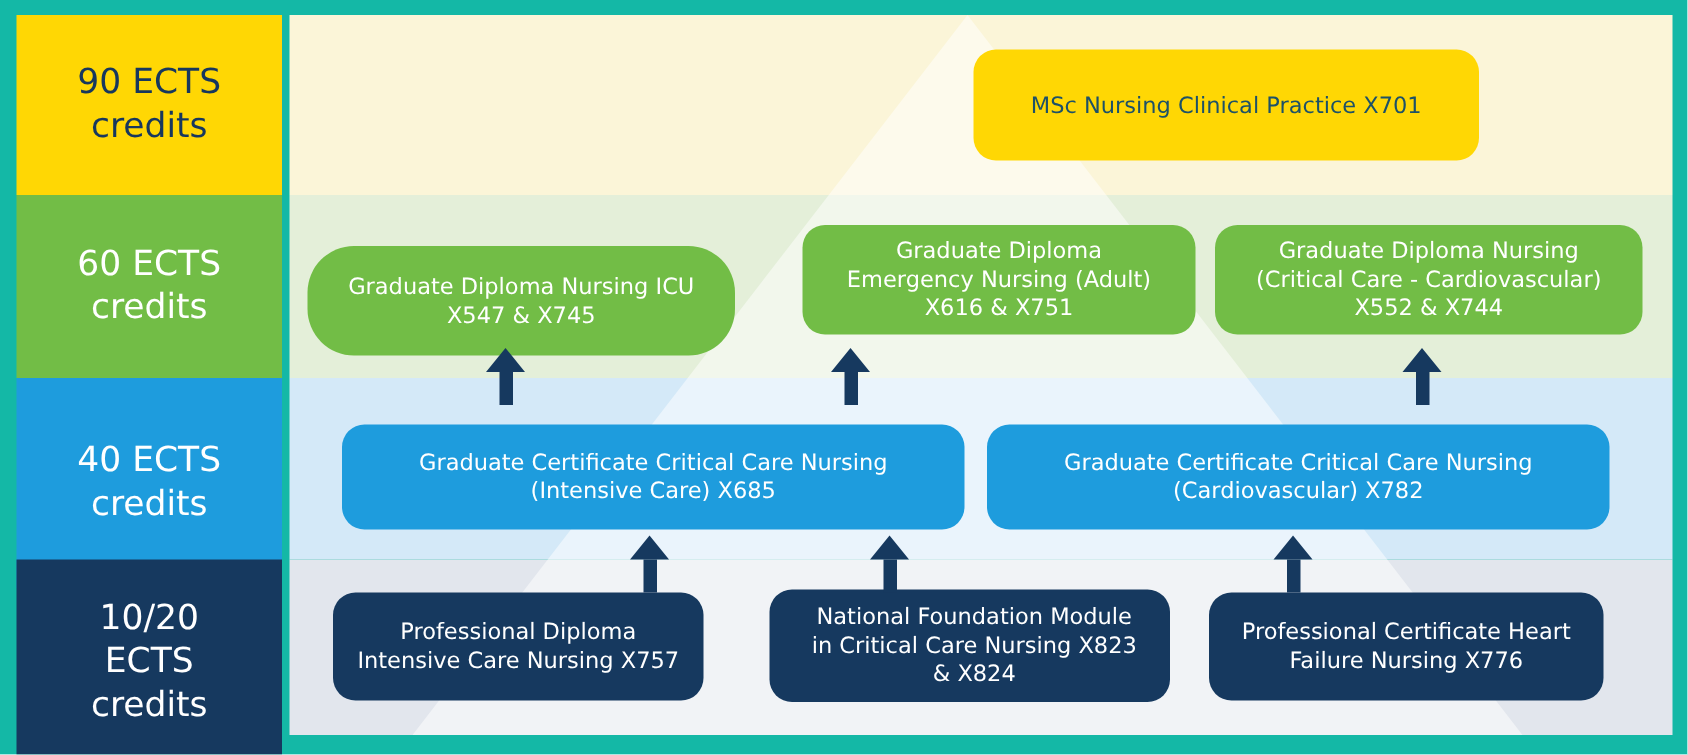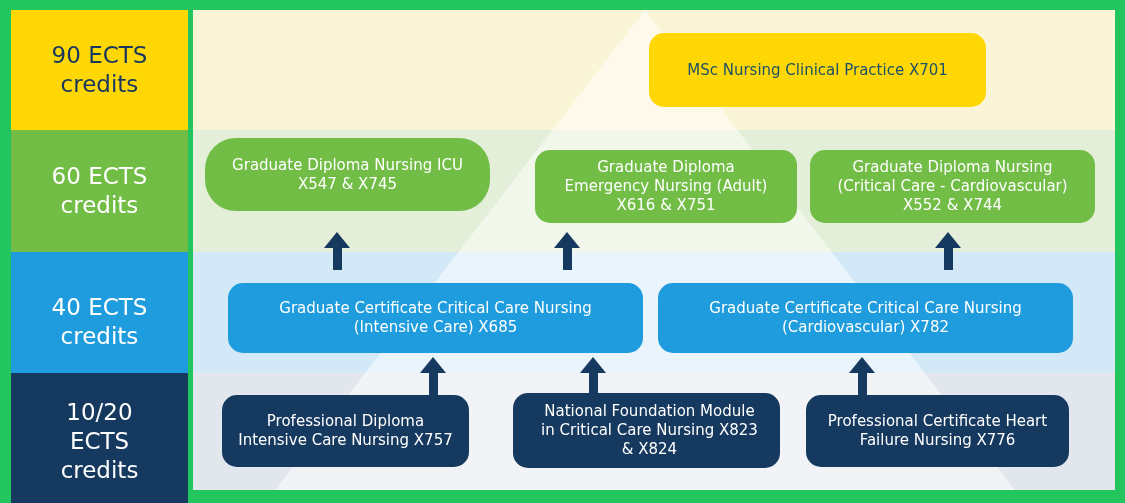--- a/index.html
+++ b/index.html
@@ -1,17 +1,17 @@
 <!DOCTYPE html>
 <html><head>
 <meta charset="utf-8">
 <style>
   html,body { margin:0; padding:0; background:#ffffff; }
   .canvas {
-    position:relative; width:1125px; height:503px; background:#22c55e;
+    position:relative; width:1125px; height:503px; background:#14b8a6;
     font-family:"DejaVu Sans", sans-serif; overflow:hidden;
   }
   
   .band {
     position:absolute; left:11px; width:177px;
     display:flex; align-items:center; justify-content:center; text-align:center;
   }
   .band-90   { top:10px;  height:120px; background:#ffd704; color:#17375e; }
   .band-60   { top:130px; height:122px; background:#72bd46; color:#ffffff; }
   .band-40   { top:252px; height:140px; background:#1e9cdd; color:#ffffff; }
@@ -74,21 +74,21 @@
     <div class="band-label">40 ECTS<br>credits</div>
   </div>
   <div class="band band-1020">
     <div class="band-label">10/20<br>ECTS<br>credits</div>
   </div>
 
   <div class="box box-yellow" style="left:649px;top:33px;width:337px;height:74px;">
     <div>MSc Nursing Clinical Practice X701</div>
   </div>
 
-  <div class="box box-green" style="left:205px;top:138px;width:285px;height:73px;border-radius:31px;">
+  <div class="box box-green" style="left:205px;top:164px;width:285px;height:73px;border-radius:31px;">
     <div>Graduate Diploma Nursing ICU<br>X547 &amp; X745</div>
   </div>
   <div class="box box-green" style="left:535px;top:150px;width:262px;height:73px;">
     <div>Graduate Diploma<br>Emergency Nursing (Adult)<br>X616 &amp; X751</div>
   </div>
   <div class="box box-green" style="left:810px;top:150px;width:285px;height:73px;">
     <div>Graduate Diploma Nursing<br>(Critical Care - Cardiovascular)<br>X552 &amp; X744</div>
   </div>
 
   <div class="box box-blue" style="left:228px;top:283px;width:415px;height:70px;">

